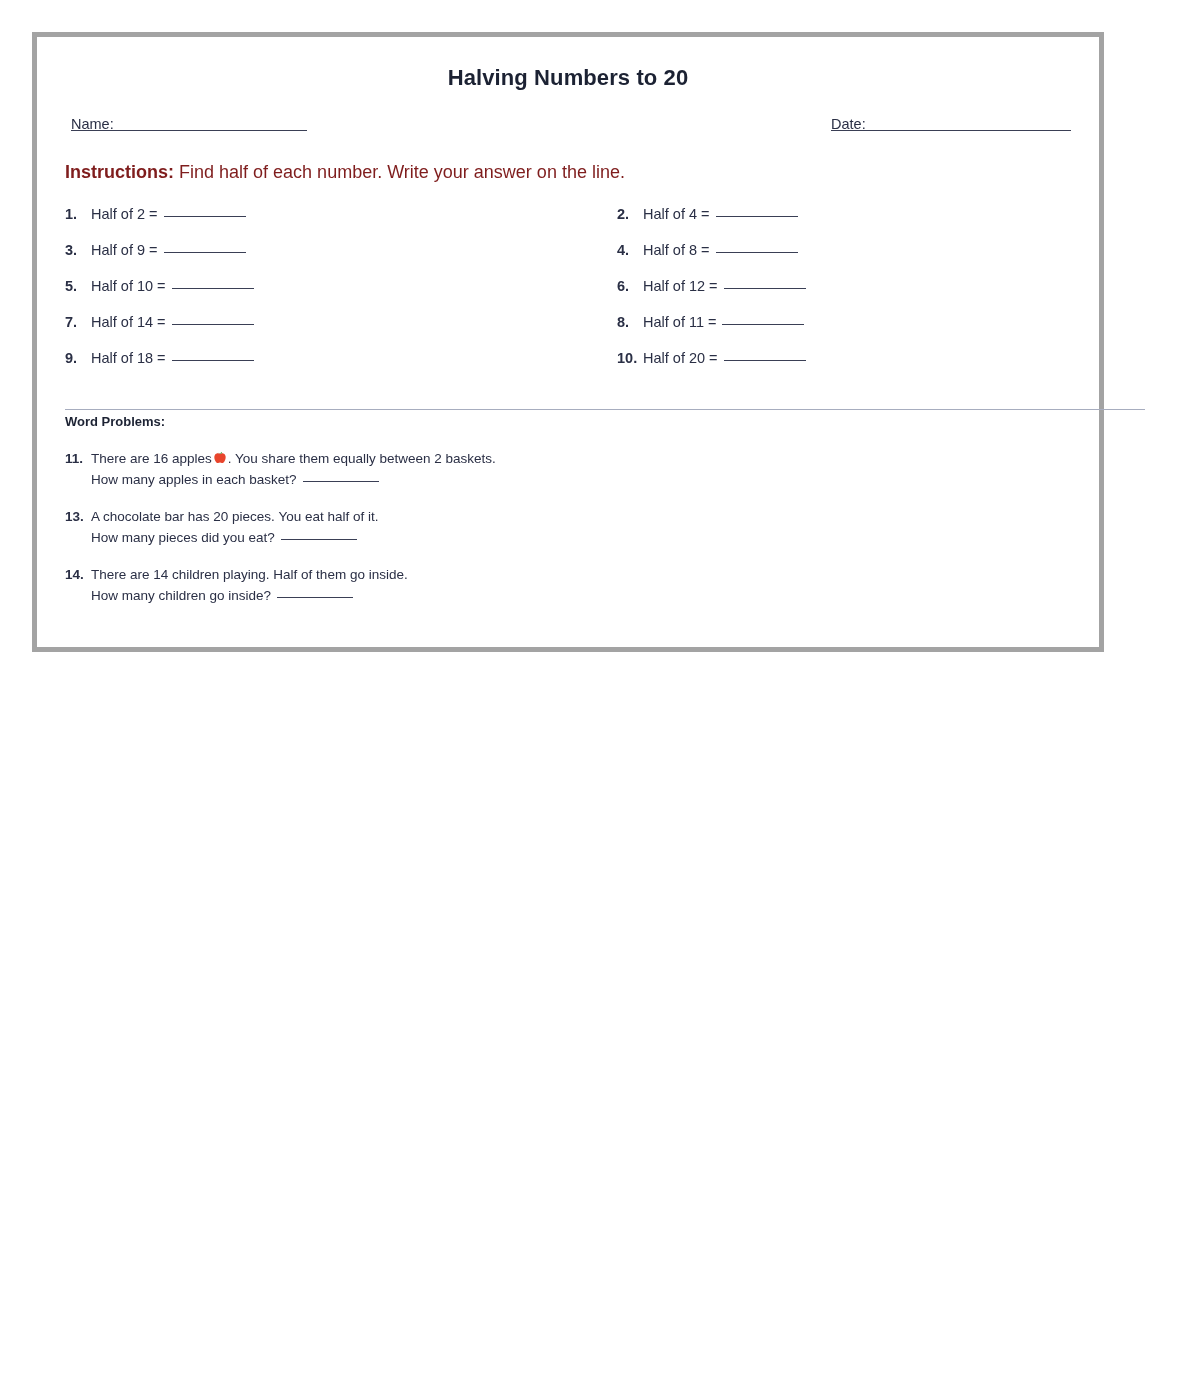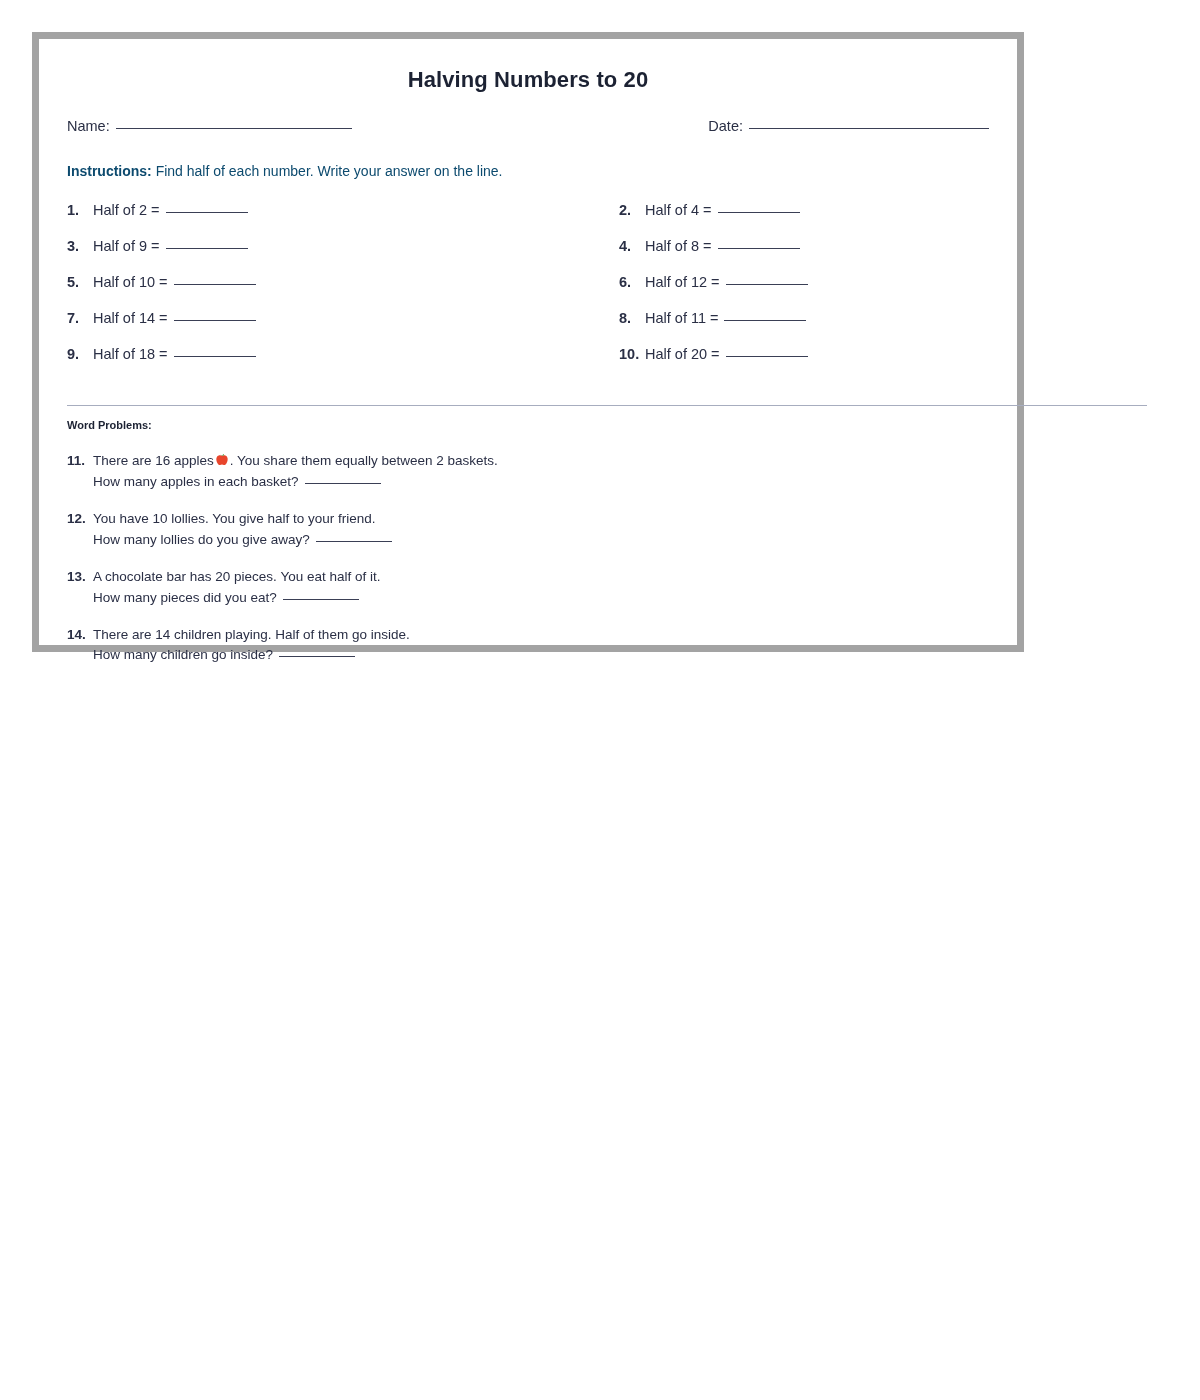--- a/index.html
+++ b/index.html
@@ -12,23 +12,23 @@
     height: 1400px;
     font-family: "Liberation Sans", sans-serif;
     color: #1e2336;
     -webkit-font-smoothing: antialiased;
   }
 
   .worksheet-frame {
     position: absolute;
     left: 32px;
     top: 32px;
-    width: 992px;
+    width: 1072px;
     height: 620px;
-    border: 7px solid #a3a3a3;
+    border: 5px solid #a3a3a3;
     box-sizing: border-box;
     background: #ffffff;
   }
 
   .sheet-inner {
     position: relative;
     width: 100%;
     height: 100%;
     box-sizing: border-box;
     padding: 0 28px;
@@ -49,39 +49,40 @@
     justify-content: space-between;
     align-items: baseline;
     margin-top: 25px;
     font-size: 14.5px;
     color: #2a2f45;
   }
   .field-group {
     display: flex;
     align-items: baseline;
     white-space: nowrap;
+    flex-direction: column;
   }
   .field-label {
     font-size: 14.5px;
   }
   .field-rule {
     display: inline-block;
     border-bottom: 1.4px solid #3a3f55;
     height: 0;
     margin-left: 6px;
     position: relative;
     top: -2px;
   }
   .rule-name { width: 236px; }
   .rule-date { width: 240px; }
 
   .instructions {
     margin-top: 29px;
-    font-size: 14px;
-    color: #0c4a6e;
+    font-size: 18px;
+    color: #7f1d1d;
   }
   .instructions b { font-weight: bold; }
 
   .problem-grid {
     margin-top: 23px;
     display: grid;
     grid-template-columns: 552px 1fr;
     row-gap: 0;
   }
   .problem {
@@ -109,22 +110,22 @@
   }
 
   .divider {
     margin-top: 23px;
     height: 0;
     border-top: 1.6px solid #a7adbf;
     width: 1080px;
   }
 
   .section-heading {
-    margin-top: 13px;
-    font-size: 11px;
+    margin-top: 4px;
+    font-size: 13px;
     font-weight: bold;
     color: #1c2233;
   }
 
   .word-problems {
     margin-top: 20px;
   }
   .word-problem {
     margin-bottom: 16px;
     font-size: 13.5px;
@@ -259,30 +260,20 @@
             </svg>
           </span>
           <span>. You share them equally between 2 baskets.</span>
         </div>
         <div class="wp-line-2">
           <span>How many apples in each basket?</span>
           <span class="wp-answer-rule"></span>
         </div>
       </div>
 
-      <div class="word-problem">
-        <div class="wp-line-1">
-          <span class="wp-num">12.</span>
-          <span>You have 10 lollies. You give half to your friend.</span>
-        </div>
-        <div class="wp-line-2">
-          <span>How many lollies do you give away?</span>
-          <span class="wp-answer-rule"></span>
-        </div>
-      </div>
 
       <div class="word-problem">
         <div class="wp-line-1">
           <span class="wp-num">13.</span>
           <span>A chocolate bar has 20 pieces. You eat half of it.</span>
         </div>
         <div class="wp-line-2">
           <span>How many pieces did you eat?</span>
           <span class="wp-answer-rule"></span>
         </div>

